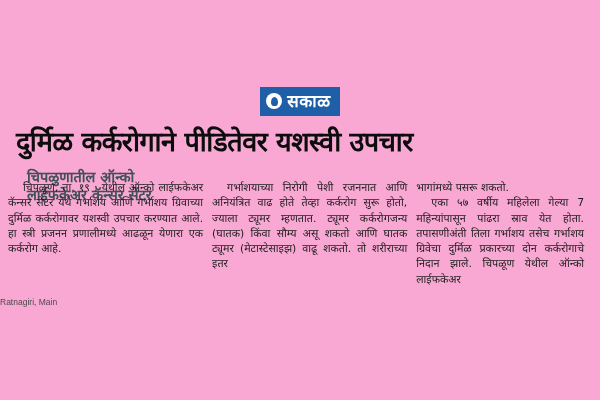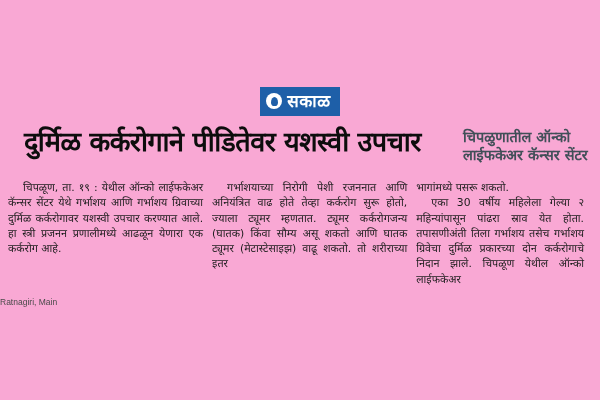--- a/index.html
+++ b/index.html
@@ -33,22 +33,22 @@
     background:#1e5fa8;
     border-radius:50% 50% 50% 50%/60% 60% 40% 40%;
   }
   .logo-text{
     font-family:"DejaVu Sans","Liberation Sans",sans-serif;
     font-weight:bold;font-size:17px;line-height:1;
     letter-spacing:0.5px;
   }
   
   .headline-row{
-    position:absolute;top:122px;left:24px;right:6px;
-    display:flex;align-items:flex-start;
+    position:absolute;top:122px;left:16px;right:6px;
+    display:flex;align-items:flex-start;flex-direction:column;
   }
   .headline{
     font-family:"DejaVu Sans","Liberation Sans",sans-serif;
     font-weight:bold;
     font-size:27px;line-height:40px;
     color:#0d0d0d;
     letter-spacing:-0.5px;
     white-space:nowrap;
     flex:0 0 auto;
     width:428px;
@@ -118,21 +118,21 @@
 
   <div class="body-row">
     <div class="col">
         <p class="indent">चिपळूण, ता. १९ : येथील ऑन्को लाईफकेअर कॅन्सर सेंटर येथे गर्भाशय आणि गर्भाशय ग्रिवाच्या दुर्मिळ कर्करोगावर यशस्वी उपचार करण्यात आले. हा स्त्री प्रजनन प्रणालीमध्ये आढळून येणारा एक कर्करोग आहे.</p>
       </div>
     <div class="col">
         <p class="indent">गर्भाशयाच्या निरोगी पेशी रजननात आणि अनियंत्रित वाढ होते तेव्हा कर्करोग सुरू होतो, ज्याला ट्यूमर म्हणतात. ट्यूमर कर्करोगजन्य (घातक) किंवा सौम्य असू शकतो आणि घातक ट्यूमर (मेटास्टेसाइझ) वाढू शकतो. तो शरीराच्या इतर</p>
       </div>
     <div class="col">
         <p>भागांमध्ये पसरू शकतो.</p>
-        <p class="indent">एका 30 वर्षीय महिलेला गेल्या २ महिन्यांपासून पांढरा स्राव येत होता. तपासणीअंती तिला गर्भाशय तसेच गर्भाशय ग्रिवेचा दुर्मिळ प्रकारच्या दोन कर्करोगाचे निदान झाले. चिपळूण येथील ऑन्को लाईफकेअर</p>
+        <p class="indent">एका ५७ वर्षीय महिलेला गेल्या 7 महिन्यांपासून पांढरा स्राव येत होता. तपासणीअंती तिला गर्भाशय तसेच गर्भाशय ग्रिवेचा दुर्मिळ प्रकारच्या दोन कर्करोगाचे निदान झाले. चिपळूण येथील ऑन्को लाईफकेअर</p>
       </div>
   </div>
 
   <div class="footer">
     <div>Ratnagiri, Main</div>
   </div>
 
 </div>
 
 </body></html>

